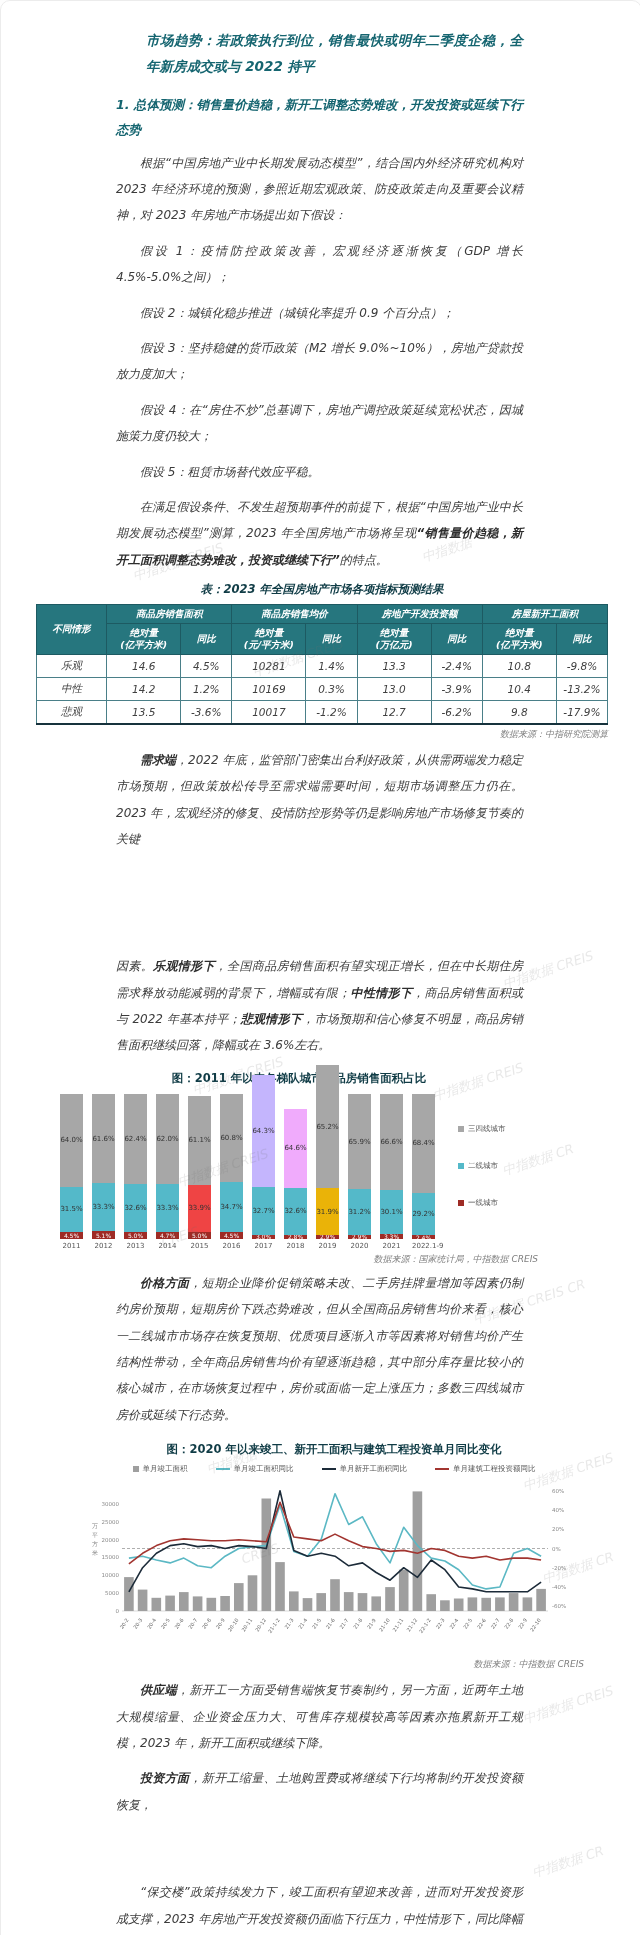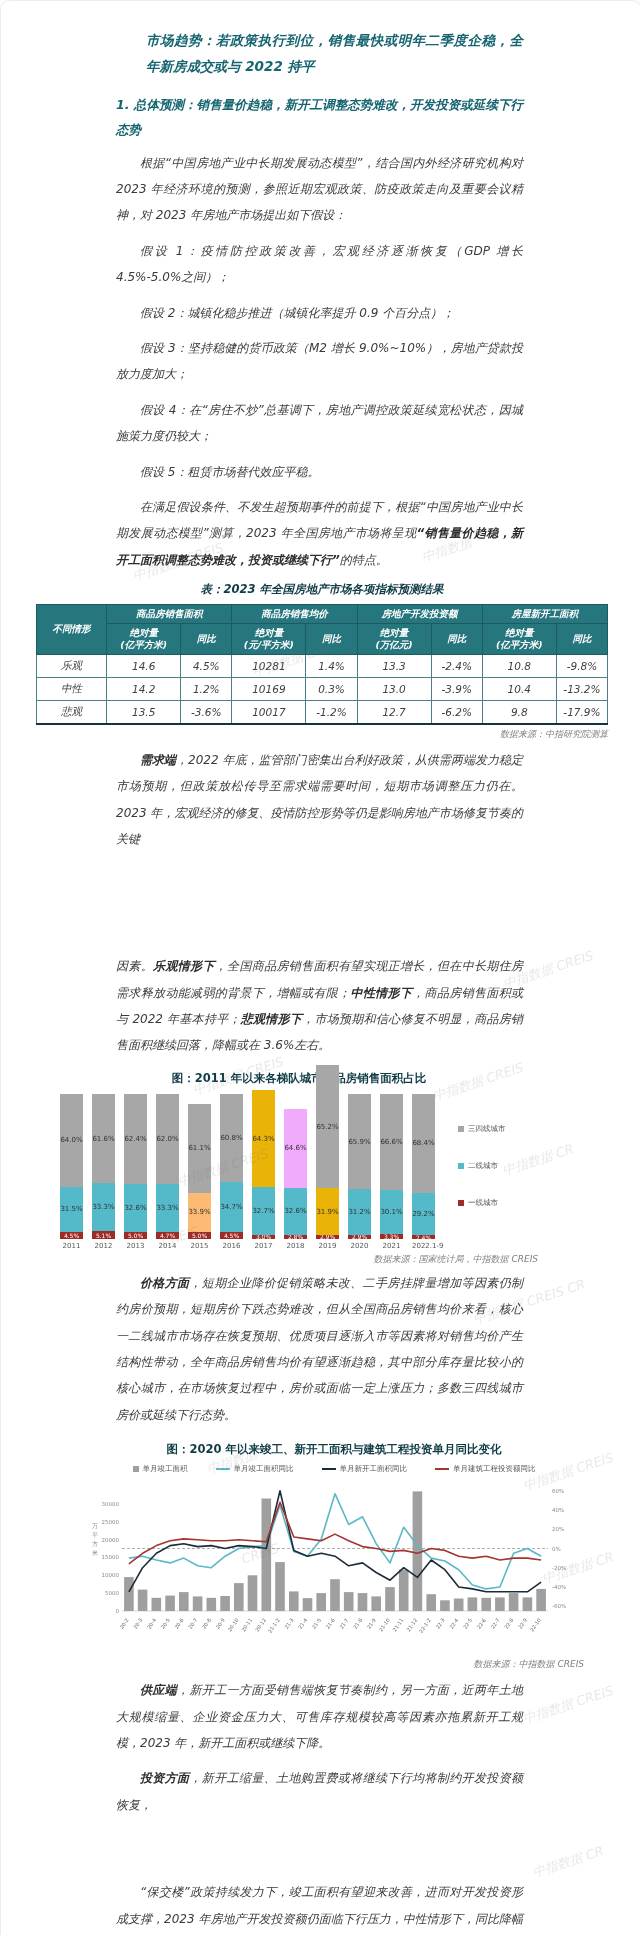--- a/index.html
+++ b/index.html
@@ -196,40 +196,40 @@
                   <span class="c1lab">33.3%</span>
                 </div>
                 <div class="c1seg" style="height: 6.815px; background: rgb(158, 43, 37);">
                   <span class="c1lab c1lab-red">4.7%</span>
                 </div>
               </div>
               <div class="c1col">
                 <div class="c1seg" style="height: 88.595px; background: rgb(167, 167, 167);">
                   <span class="c1lab">61.1%</span>
                 </div>
-                <div class="c1seg" style="height: 39px; background: #fdba74;">
+                <div class="c1seg" style="height: 47px; background: #ef4444;">
                   <span class="c1lab">33.9%</span>
                 </div>
                 <div class="c1seg" style="height: 7.25px; background: rgb(158, 43, 37);">
                   <span class="c1lab c1lab-red">5.0%</span>
                 </div>
               </div>
               <div class="c1col">
                 <div class="c1seg" style="height: 88.16px; background: rgb(167, 167, 167);">
                   <span class="c1lab">60.8%</span>
                 </div>
                 <div class="c1seg" style="height: 50.315px; background: rgb(84, 185, 201);">
                   <span class="c1lab">34.7%</span>
                 </div>
                 <div class="c1seg" style="height: 6.525px; background: rgb(158, 43, 37);">
                   <span class="c1lab c1lab-red">4.5%</span>
                 </div>
               </div>
               <div class="c1col">
-                <div class="c1seg" style="height: 97px; background: #eab308;">
+                <div class="c1seg" style="height: 112px; background: #c4b5fd;">
                   <span class="c1lab">64.3%</span>
                 </div>
                 <div class="c1seg" style="height: 47.415px; background: rgb(84, 185, 201);">
                   <span class="c1lab">32.7%</span>
                 </div>
                 <div class="c1seg" style="height: 4.35px; background: rgb(158, 43, 37);">
                   <span class="c1lab c1lab-red">3.0%</span>
                 </div>
               </div>
               <div class="c1col">

